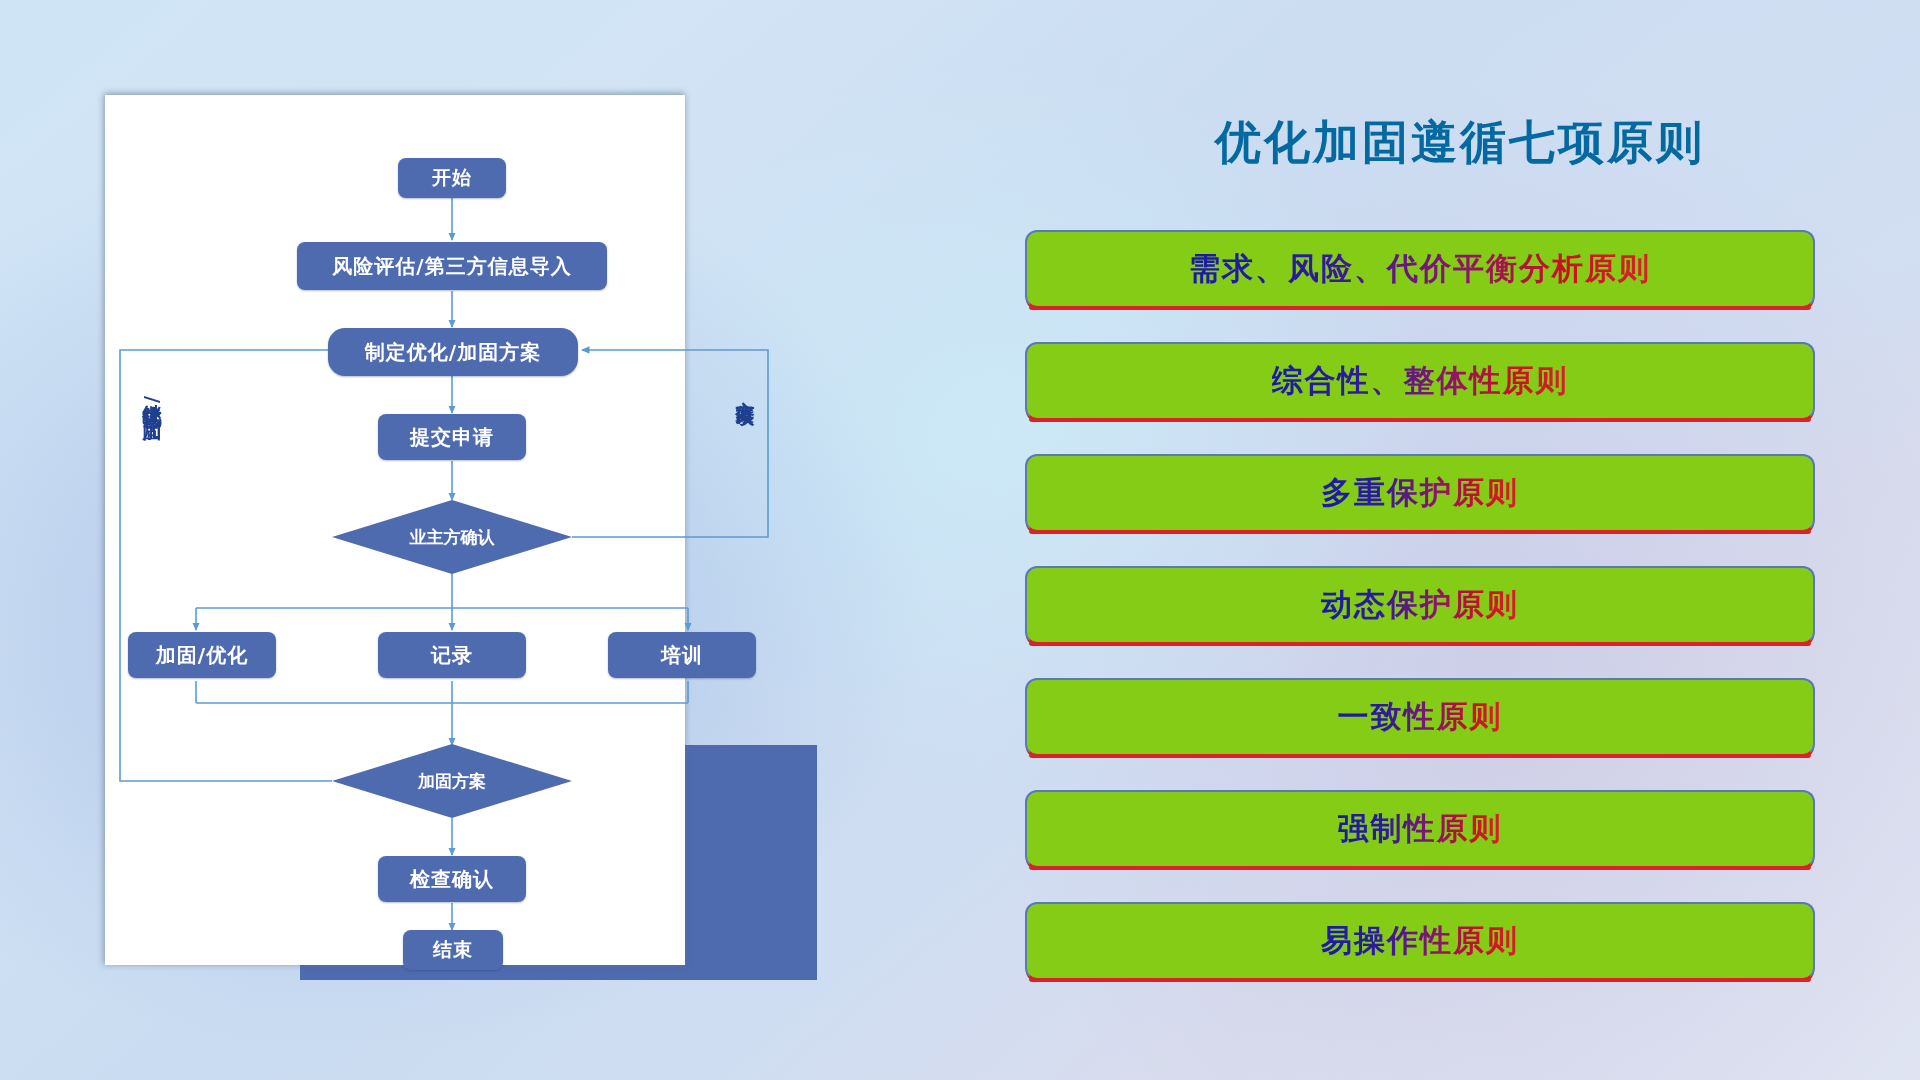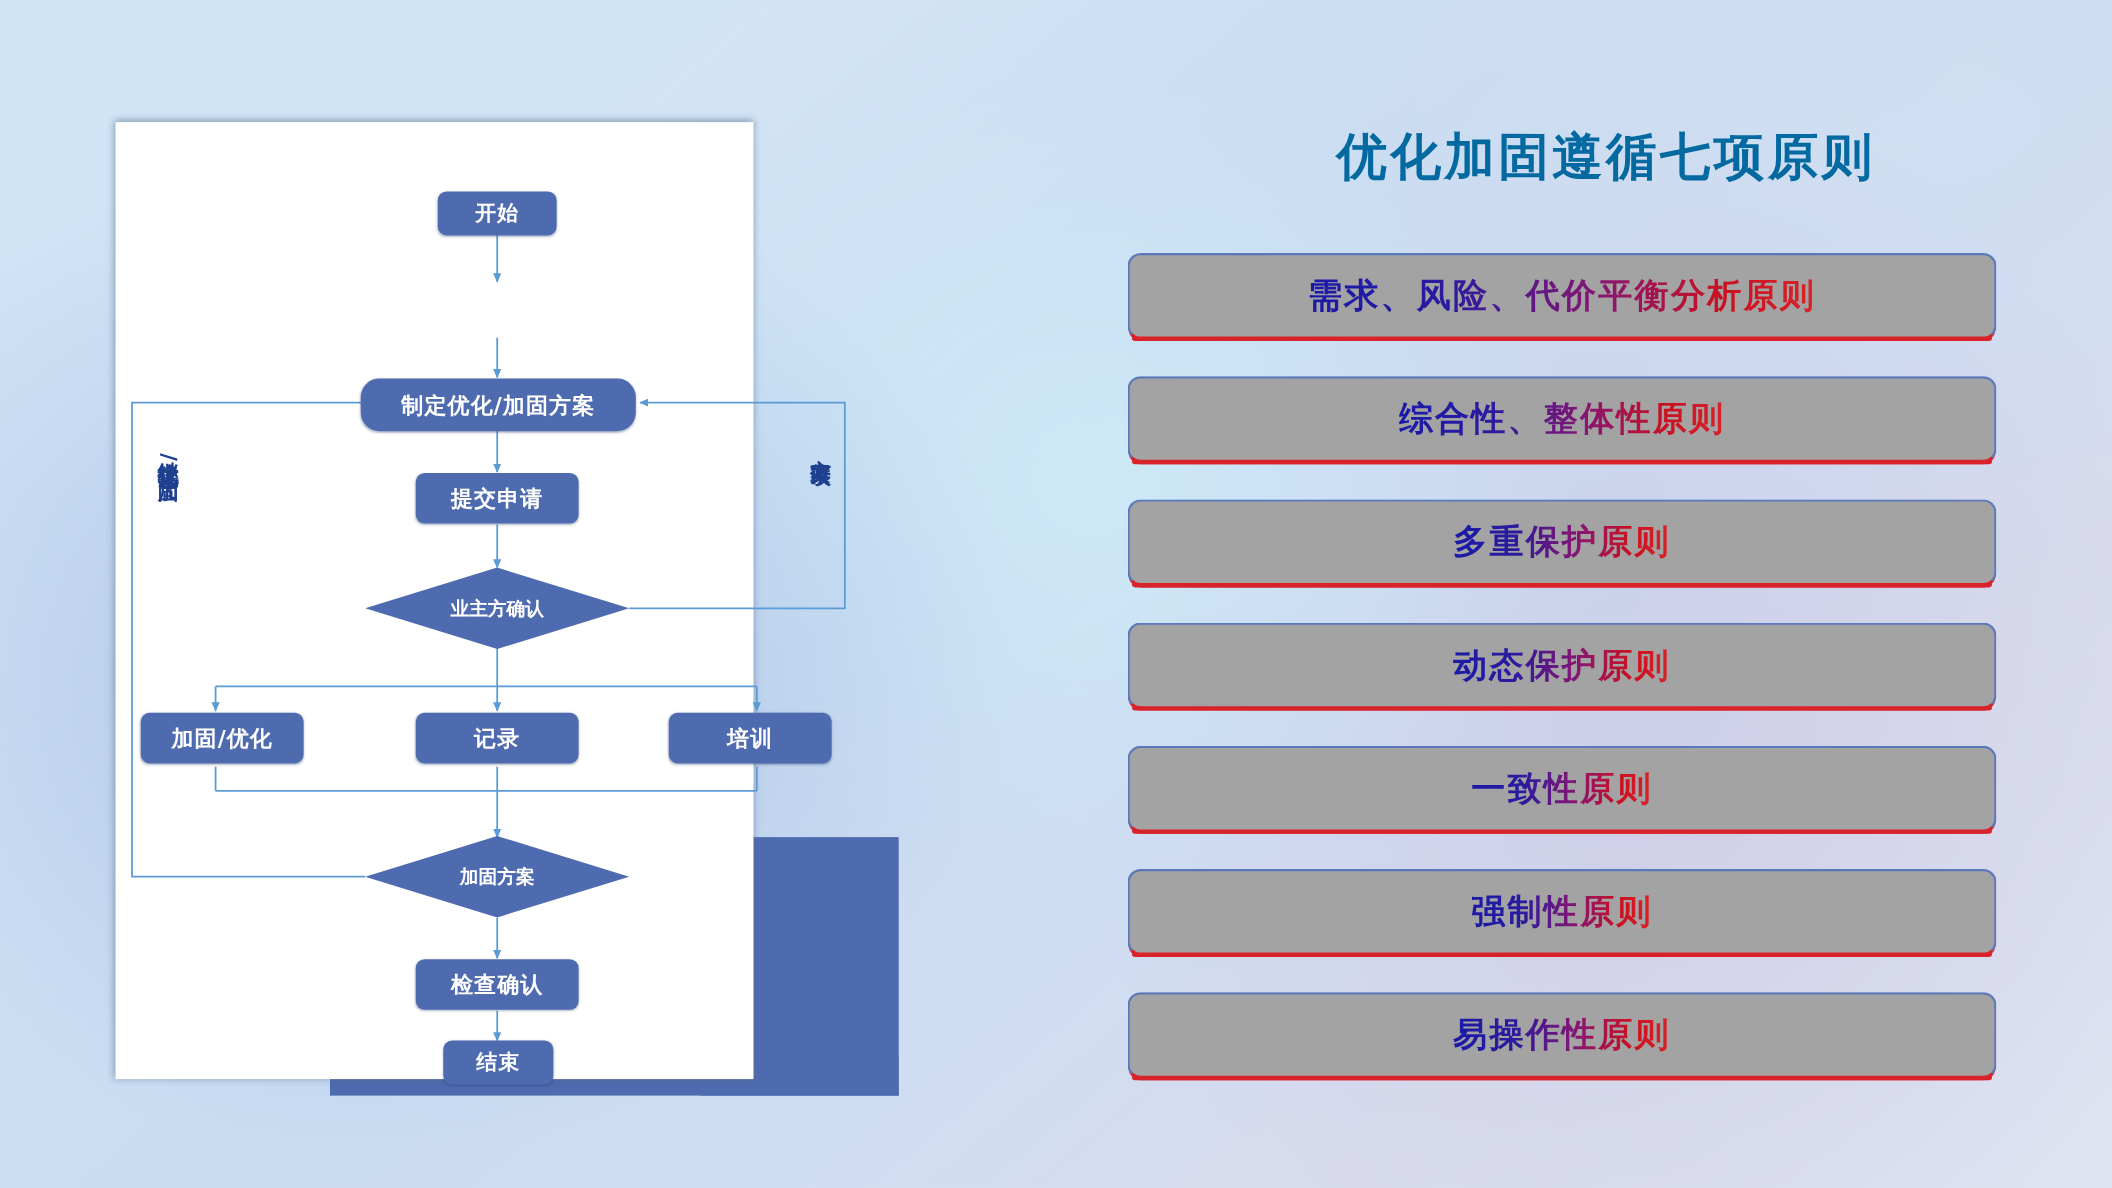--- a/index.html
+++ b/index.html
@@ -9,21 +9,21 @@
     position:relative;
     background:
       radial-gradient(ellipse 900px 700px at 18% 55%, rgba(150,175,225,0.55) 0%, rgba(150,175,225,0) 65%),
       radial-gradient(ellipse 700px 600px at 52% 40%, rgba(205,235,248,0.85) 0%, rgba(205,235,248,0) 62%),
       radial-gradient(ellipse 800px 900px at 78% 62%, rgba(196,190,225,0.45) 0%, rgba(196,190,225,0) 65%),
       radial-gradient(ellipse 1000px 500px at 90% 10%, rgba(208,222,242,0.9) 0%, rgba(208,222,242,0) 70%),
       linear-gradient(140deg,#cfe5f6 0%,#d2e4f5 22%,#c9dcf1 45%,#cfddf2 62%,#d9dced 78%,#dfe4f2 100%);
   }
 
   
-  #flow-wrap { position:absolute; left:0; top:16px; width:860px; height:904px; }
+  #flow-wrap { position:absolute; left:0; top:0; width:860px; height:904px; }
 
   #card-shadow-block{
     position:absolute; left:637px; top:745px; width:180px; height:235px;
     background:#4f6bb0;
   }
   #card-shadow-block2{
     position:absolute; left:300px; top:945px; width:517px; height:35px;
     background:#4f6bb0;
   }
   #flow-card{
@@ -68,21 +68,21 @@
     position:absolute; left:0; top:112px; width:920px;
     text-align:center;
     font-size:46px; font-weight:bold;
     color:#0369a1;
     letter-spacing:3px;
   }
   #principle-list{ position:absolute; left:25px; top:230px; width:790px; }
   .principle{
     position:relative;
     height:78px; margin-bottom:34px;
-    background:#a3a3a3;
+    background:#84cc16;
     border-radius:12px;
     border:2px solid #5b78b8;
     border-bottom-color:#d8232a;
     box-shadow:0 3px 0 -1px #d8232a, 0 0 0 0 transparent;
     display:flex; align-items:center; justify-content:center;text-align:center;
   }
   .principle::after{
     content:"";
     position:absolute; left:2px; right:2px; bottom:-4px; height:3px;
     background:#d8232a; border-radius:0 0 10px 10px;
@@ -138,20 +138,23 @@
       <path d="M332,781 L120,781 L120,350 L408,350" marker-end="url(#ah)"></path>
 
       <path d="M572,537 L768,537 L768,350 L582,350" marker-end="url(#ah)"></path>
     </g>
   </svg>
 
   <div class="fnode" style="left:398px;top:158px;width:108px;height:40px;font-size:19px;">
     <span>开始</span>
   </div>
 
+  <div class="fnode" style="left:297px;top:242px;width:310px;height:48px;font-size:20px;">
+    <span>风险评估/第三方信息导入</span>
+  </div>
 
   <div class="fnode" style="left:328px;top:328px;width:250px;height:48px;font-size:20px;border-radius:17px;">
     <span>制定优化/加固方案</span>
   </div>
 
   <div class="fnode" style="left:378px;top:414px;width:148px;height:46px;font-size:20px;">
     <span>提交申请</span>
   </div>
 
   <div class="fdiamond" style="left:332px;top:500px;width:240px;height:74px;font-size:17px;">

